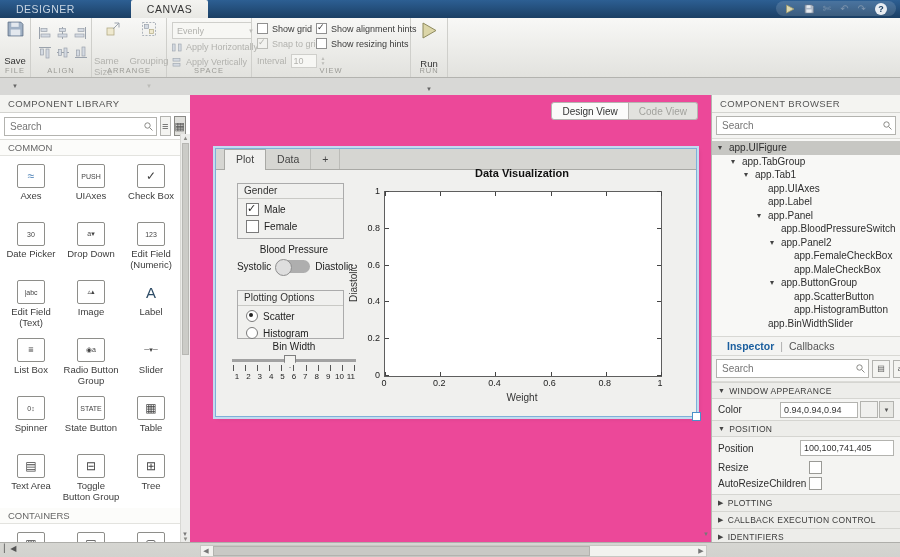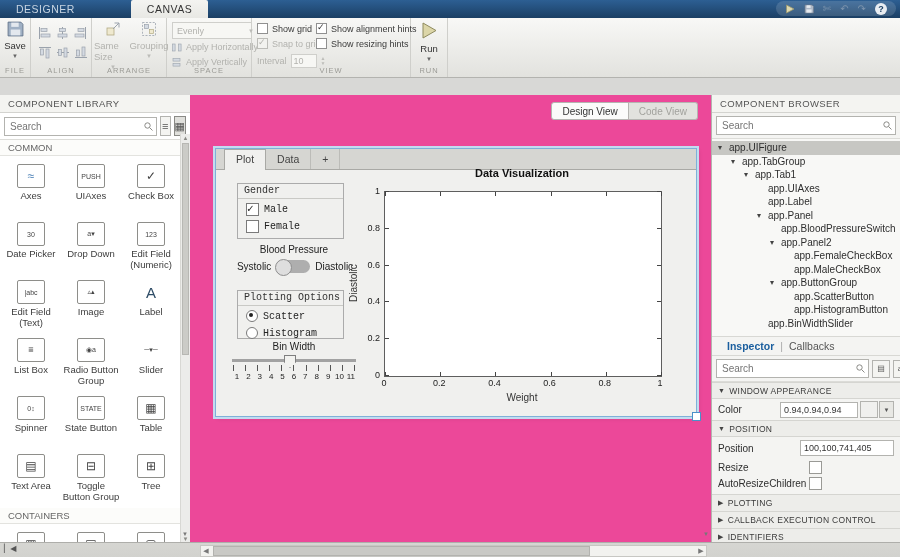--- a/index.html
+++ b/index.html
@@ -15,21 +15,21 @@
   .qi{font-size:10px;line-height:15px;color:#e8e8e8;}
   .qi.gray{color:#7d94ad;}
   .help-circle{width:12px;height:12px;border-radius:50%;background:#e9edf2;color:#1b3f64;
     font-weight:bold;font-size:9px;text-align:center;line-height:12px;}
   
   .ribbon{position:absolute;top:18px;left:0;right:0;height:59px;
     background:linear-gradient(#f8f8f6,#e2e2de);border-bottom:1px solid #b3b3af;display:flex;}
   .sec{height:100%;border-right:1px solid #cfcfcb;display:flex;flex-direction:column;position:relative;}
   .sec-body{flex:1;position:relative;}
   .sec-label{height:10px;font-size:7.5px;color:#9b9b96;text-align:center;letter-spacing:1px;padding-bottom:1px;}
-  .stackbtn{position:absolute;top:3px;display:flex;flex-direction:column;align-items:center;gap:3px;cursor:default;}
+  .stackbtn{position:absolute;top:3px;display:flex;flex-direction:column;align-items:center;gap:18px;cursor:default;}
   .stackbtn .lbl{font-size:9.5px;color:#333;}
   .stackbtn .lbl.dis{color:#b2b2ae;}
   .caret{font-size:6px;color:#666;line-height:4px;}
   .caret.dis{color:#bcbcb8;}
   .alignGrid{position:absolute;top:5px;left:5px;display:grid;grid-template-columns:repeat(3,17px);grid-auto-rows:19px;gap:1px;}
   .alignGrid .ai{display:flex;align-items:center;justify-content:center;}
   .spaceRow{position:absolute;left:5px;display:flex;align-items:center;gap:4px;font-size:9px;color:#b2b2ae;white-space:nowrap;}
   .dd{width:70px;height:15px;border:1px solid #cfcfcb;background:#f7f7f4;display:flex;align-items:center;
     justify-content:space-between;padding:0 4px;font-size:9px;color:#b2b2ae;gap:44px;}
   .cbrow{position:absolute;display:flex;align-items:center;gap:4px;font-size:9px;color:#3a3a3a;white-space:nowrap;}
@@ -72,21 +72,21 @@
   .viewtoggle{position:absolute;right:14px;top:7px;display:flex;height:18px;}
   .vt{padding:0 10px;line-height:18px;font-size:10px;border:1px solid #b5b5b1;}
   .vt.on{background:#fbfbfa;color:#333;border-radius:3px 0 0 3px;}
   .vt.off{background:#e2e2de;color:#a2a29d;border-left:none;border-radius:0 3px 3px 0;}
   .figure{position:absolute;left:25px;top:53px;width:480px;height:267px;background:#f0f0ee;
     border:1px solid #7fb0d8;outline:2px solid #c3dcf0;box-shadow:2px 2px 4px rgba(0,0,0,.10);}
   .rhandle{position:absolute;right:-5px;bottom:-5px;width:7px;height:7px;background:#fff;border:1px solid #4a90c8;}
   .figtabs{position:absolute;left:0;top:0;right:0;height:20px;background:#d6d6d2;border-bottom:1px solid #a9a9a5;display:flex;padding-left:8px;}
   .fig-tab{height:20px;line-height:20px;padding:0 11px;font-size:10.5px;color:#444;border-right:1px solid #bcbcb8;background:#d6d6d2;}
   .fig-tab.active{background:#f0f0ee;border:1px solid #a9a9a5;border-bottom:none;line-height:19px;}
-  .gpanel{position:absolute;border:1px solid #ababab;background:#f0f0ee;font-family:Liberation Mono, monospace;}
+  .gpanel{position:absolute;border:1px solid #ababab;background:#f0f0ee;}
   .gpanel .ghead{height:14px;line-height:14px;padding-left:6px;font-size:10px;color:#333;border-bottom:1px solid #c9c9c5;}
   .g-row{position:relative;display:flex;align-items:center;gap:5px;padding:3px 0 0 8px;height:14px;}
   .cb12{width:11px;height:11px;border:1px solid #7a7a7a;background:#fff;position:relative;flex:none;}
   .cb12.checked:after{content:"✓";position:absolute;left:0px;top:-2px;font-size:11px;color:#222;}
   .radio{width:10px;height:10px;border:1px solid #7a7a7a;border-radius:50%;background:#fff;position:relative;flex:none;}
   .radio.selected:after{content:"";position:absolute;left:2px;top:2px;width:4px;height:4px;border-radius:50%;background:#222;}
   .g-label{font-size:10px;color:#222;}
   .bplabel{position:absolute;left:18px;width:120px;text-align:center;font-size:10px;color:#222;}
   .switchrow{position:absolute;left:12px;top:111px;width:134px;display:flex;align-items:center;justify-content:center;gap:5px;font-size:10px;color:#222;}
   .track{width:34px;height:13px;border-radius:7px;background:#aeaeae;position:relative;flex:none;}

